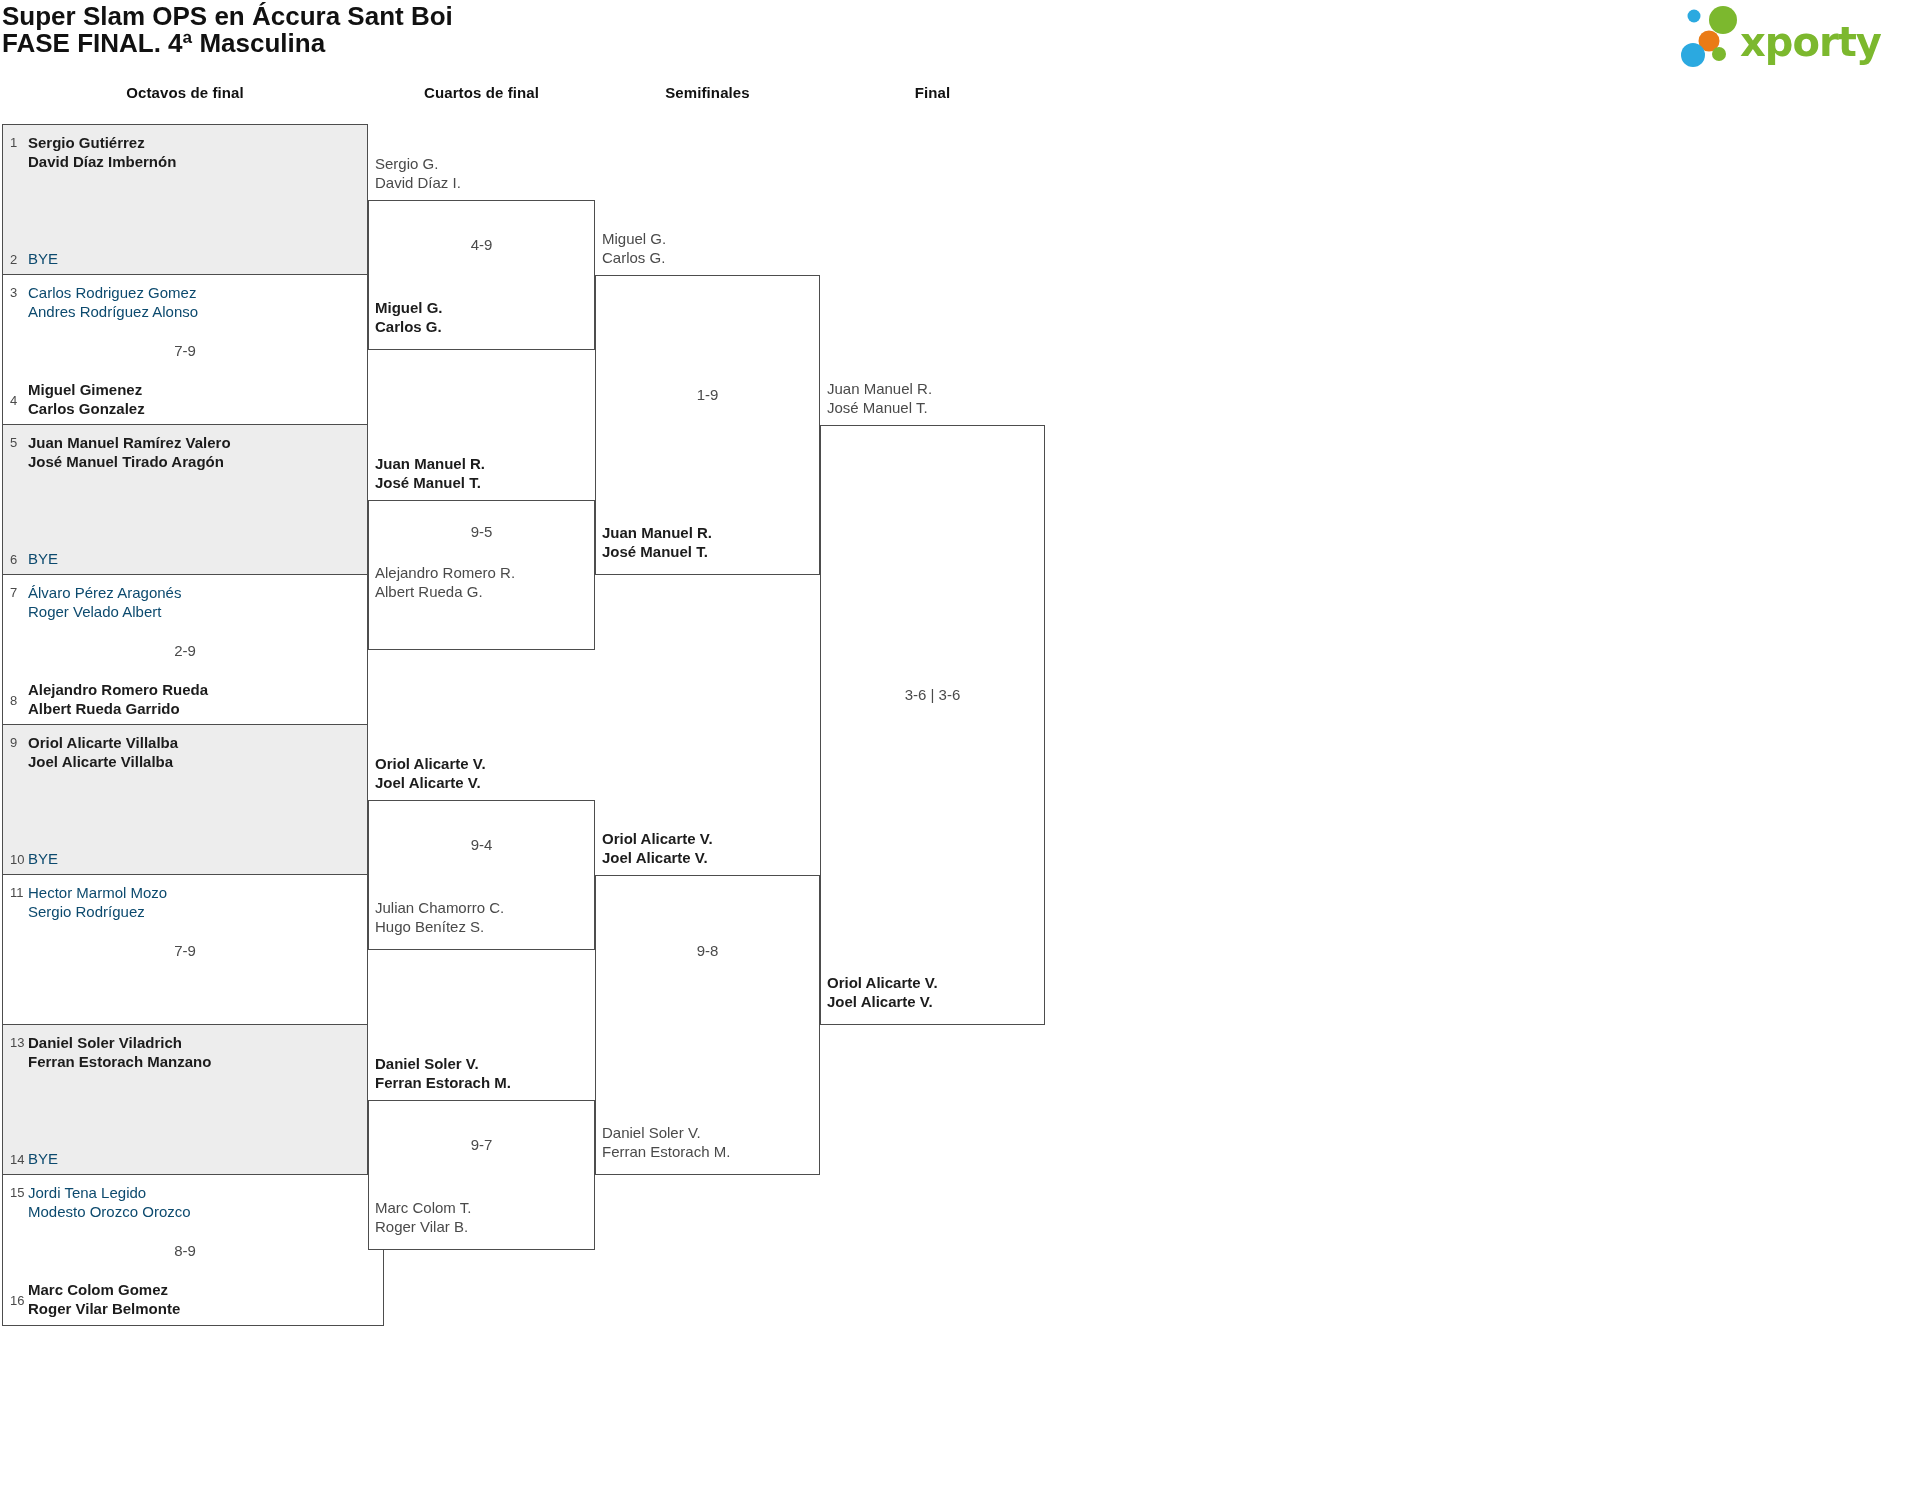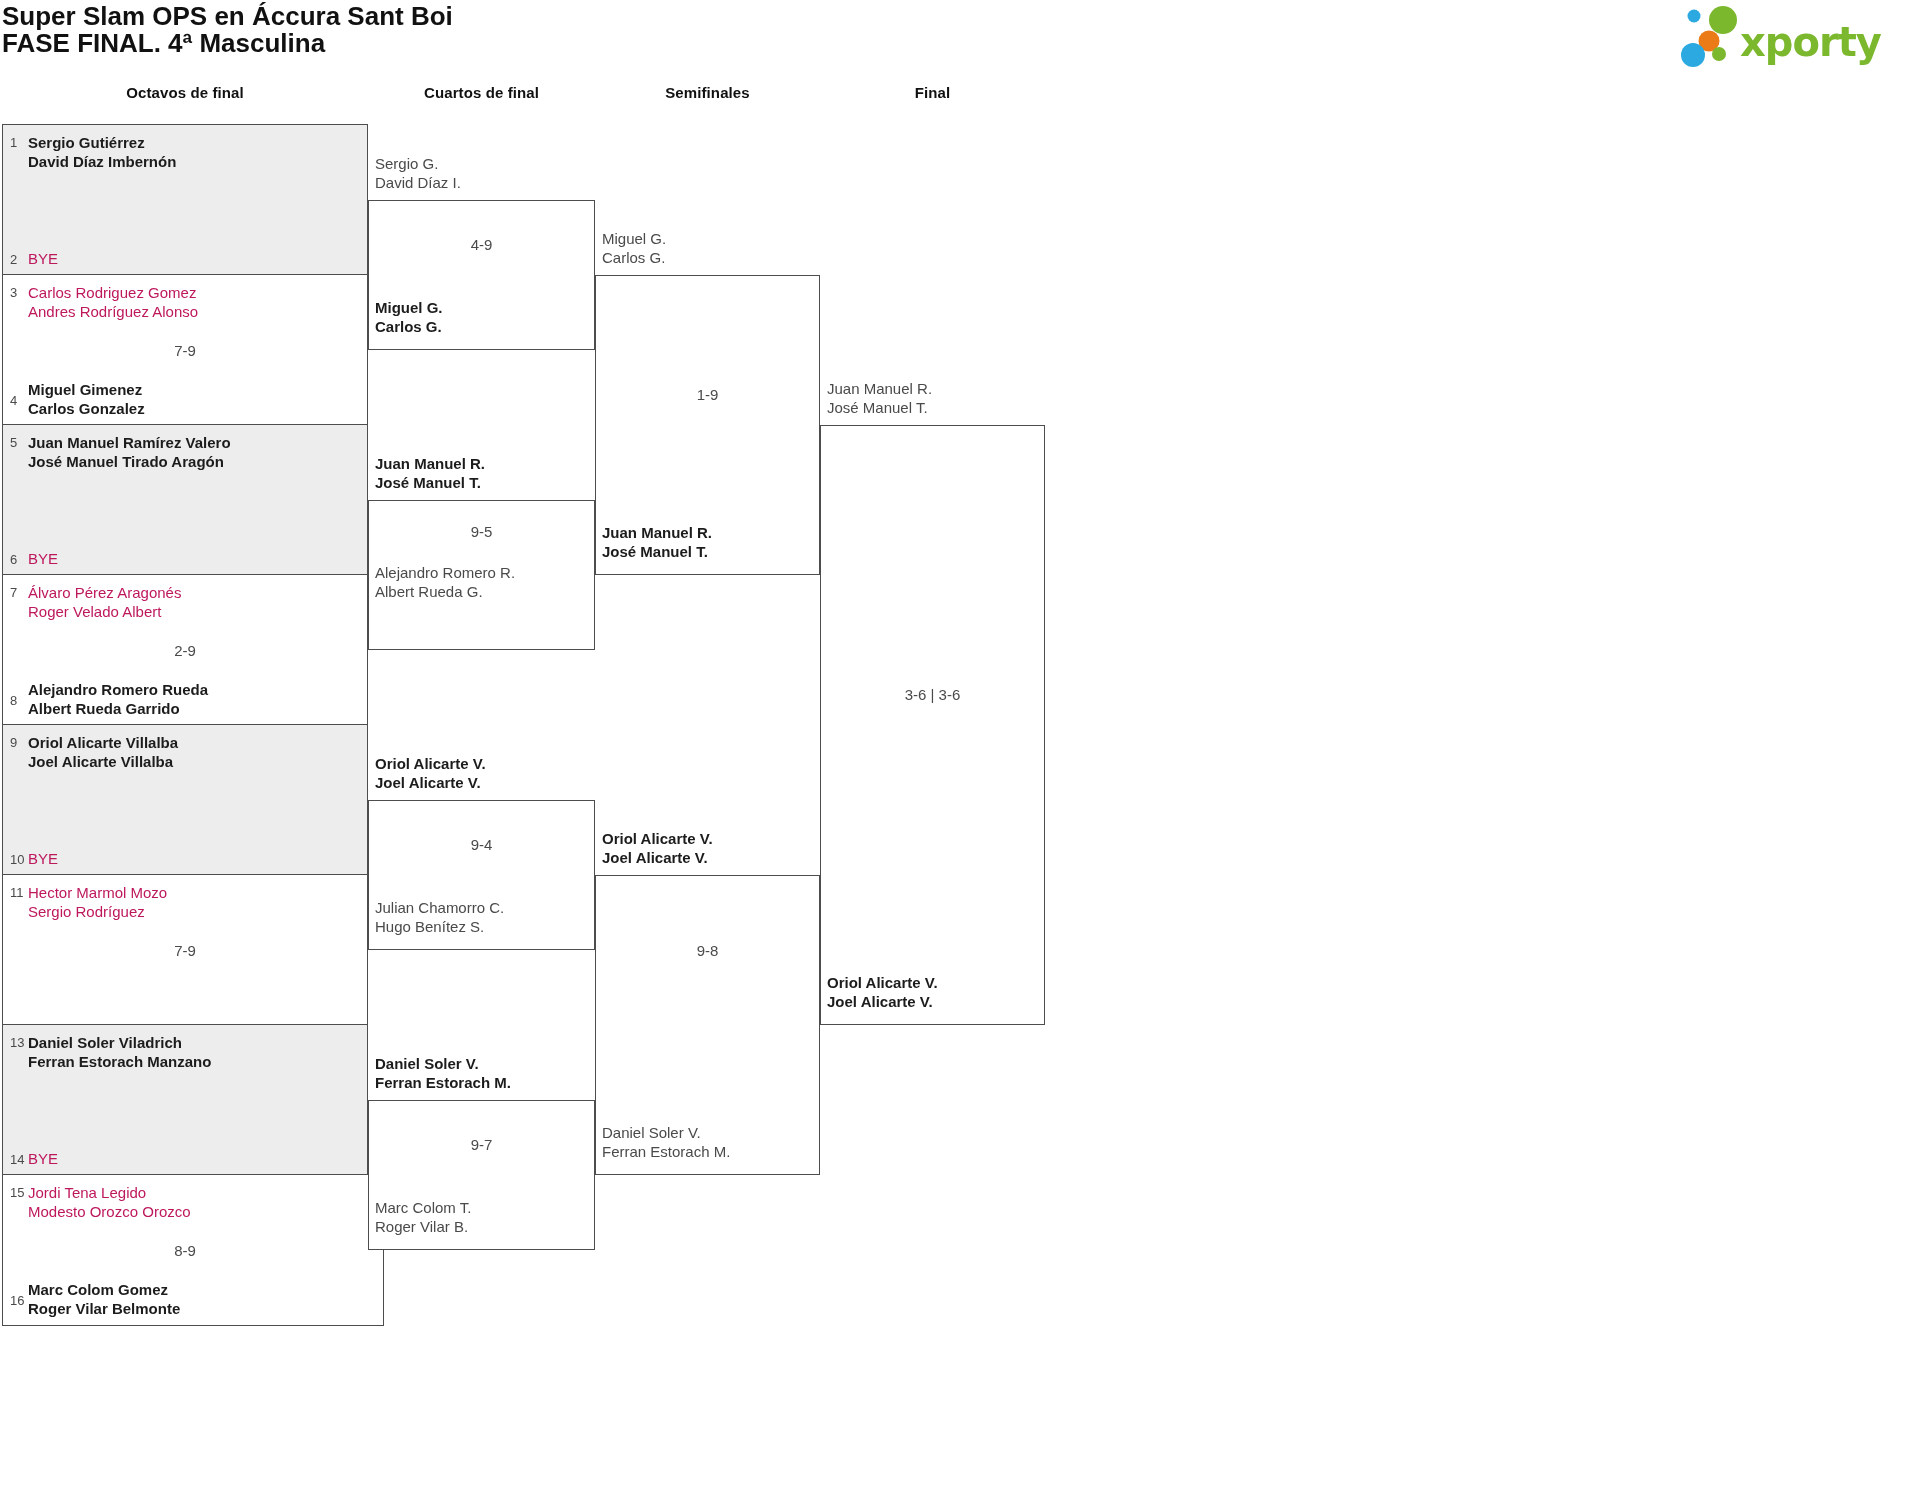--- a/index.html
+++ b/index.html
@@ -23,21 +23,21 @@
   .match-box {
     position:absolute; box-sizing:border-box;
     border:1px solid #4d4d4d; background:#ffffff;
   }
   .match-box.bye { background:#ededed; }
 
   .seat { position:absolute; left:7px; right:4px; display:flex; }
   .seat.top { top:8px; align-items:flex-start; }
   .seat.bottom { bottom:7px; align-items:center; }
   .seed { flex:0 0 18px; width:18px; font-size:13px; color:#4a4a4a; padding-top:2px; }
-  .names { font-size:15px; line-height:19px; color:#be185d; }
+  .names { font-size:15px; line-height:19px; color:#0c4a6e; }
   .names.winner, .flabel.winner { font-weight:700; color:#1c1c1c; }
 
   .flabel { position:absolute; font-size:15px; line-height:19px; color:#4a4a4a; white-space:nowrap; }
 
   .score {
     position:absolute; transform:translate(-50%,-50%);
     font-size:15px; color:#4a4a4a; white-space:nowrap;
   }
 </style>
 </head>

